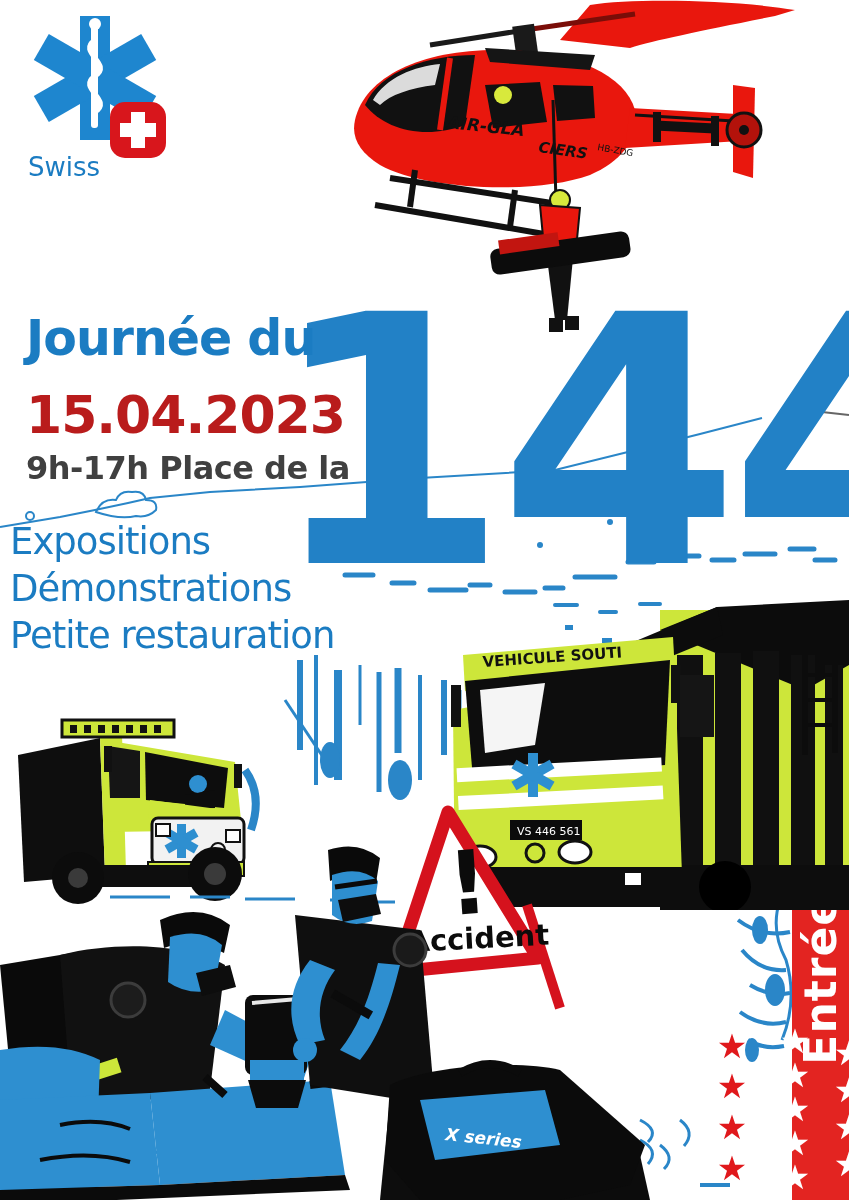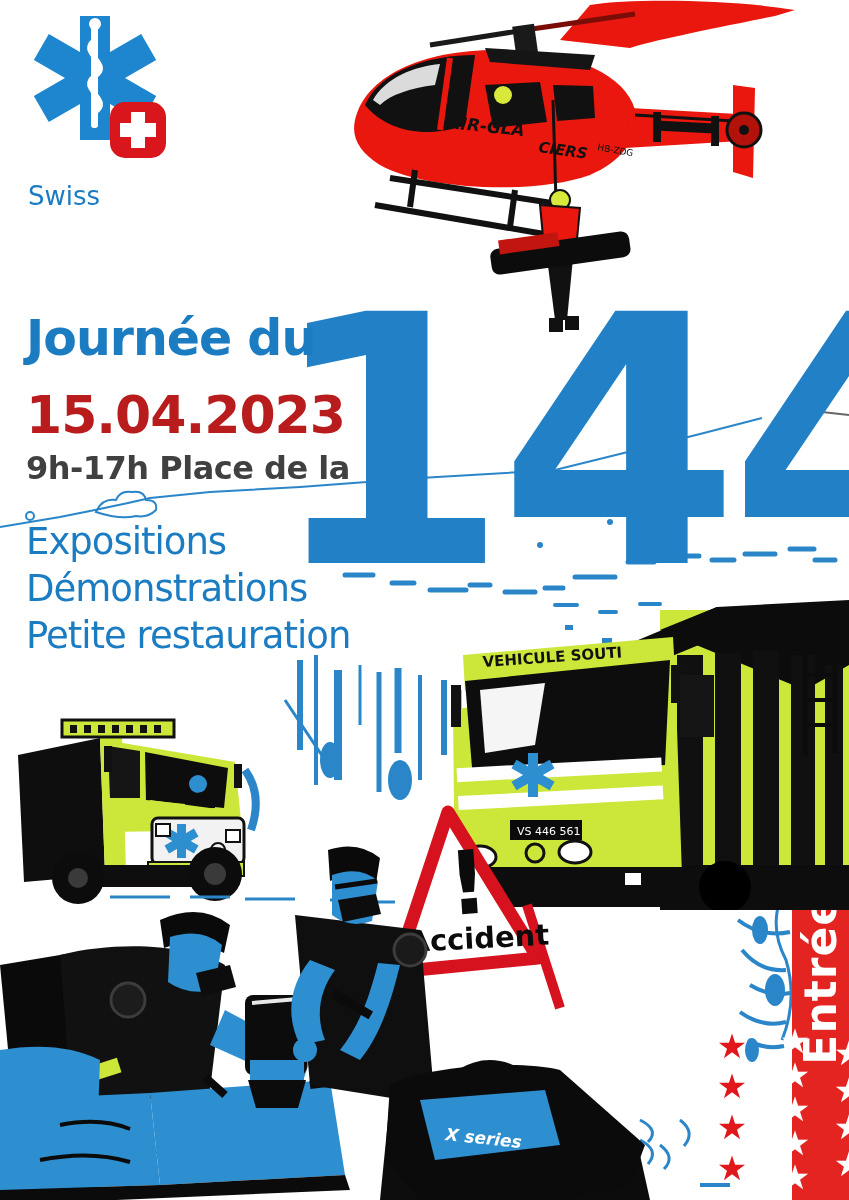--- a/index.html
+++ b/index.html
@@ -1,23 +1,23 @@
 <!DOCTYPE html>
 <html><head>
 <meta charset="utf-8">
 <style>
   html,body{margin:0;padding:0;background:#ffffff;}
   .poster{position:relative;width:849px;height:1200px;overflow:hidden;background:#fff;
           font-family:"DejaVu Sans",sans-serif;}
   .abs{position:absolute;}
-  .intro{left:28px;top:152px;font-size:26px;line-height:31px;color:#1b7cc2;margin-top:29px;}
+  .intro{left:28px;top:152px;font-size:26px;line-height:31px;color:#1b7cc2;}
   .title{left:26px;top:310px;font-size:49px;font-weight:bold;color:#1b7cc2;letter-spacing:-1px;}
   .date{left:26px;top:364px;font-size:52px;font-weight:bold;color:#b91c1c;letter-spacing:-1px;margin-top:21px;}
   .sched{left:26px;top:450px;font-size:32px;font-weight:bold;color:#404040;line-height:36px;letter-spacing:-0.5px;}
-  .acts{left:26px;top:518px;font-size:37px;line-height:47px;color:#1b7cc2;letter-spacing:-1px;}
+  .acts{left:10px;top:518px;font-size:37px;line-height:47px;color:#1b7cc2;letter-spacing:-1px;}
   .bignum{left:268px;top:271px;font-size:346px;line-height:1;font-weight:bold;color:#2281c6;letter-spacing:-10px;}
   .banner{left:792px;top:747px;width:57px;height:453px;background:#e32421;}
   .banner-text-wrap{left:792px;top:752px;width:57px;height:320px;display:flex;align-items:center;justify-content:center;}
   .banner-text-wrap span{transform:rotate(-90deg);white-space:nowrap;color:#ffffff;
       font-weight:bold;font-size:44px;letter-spacing:1px;}
   .star{position:absolute;font-size:34px;line-height:1;width:34px;text-align:center;}
   .star.white{color:#ffffff;}
   .star.redstar{color:#e0181c;}
   svg text{font-family:"DejaVu Sans",sans-serif;}
 </style>

